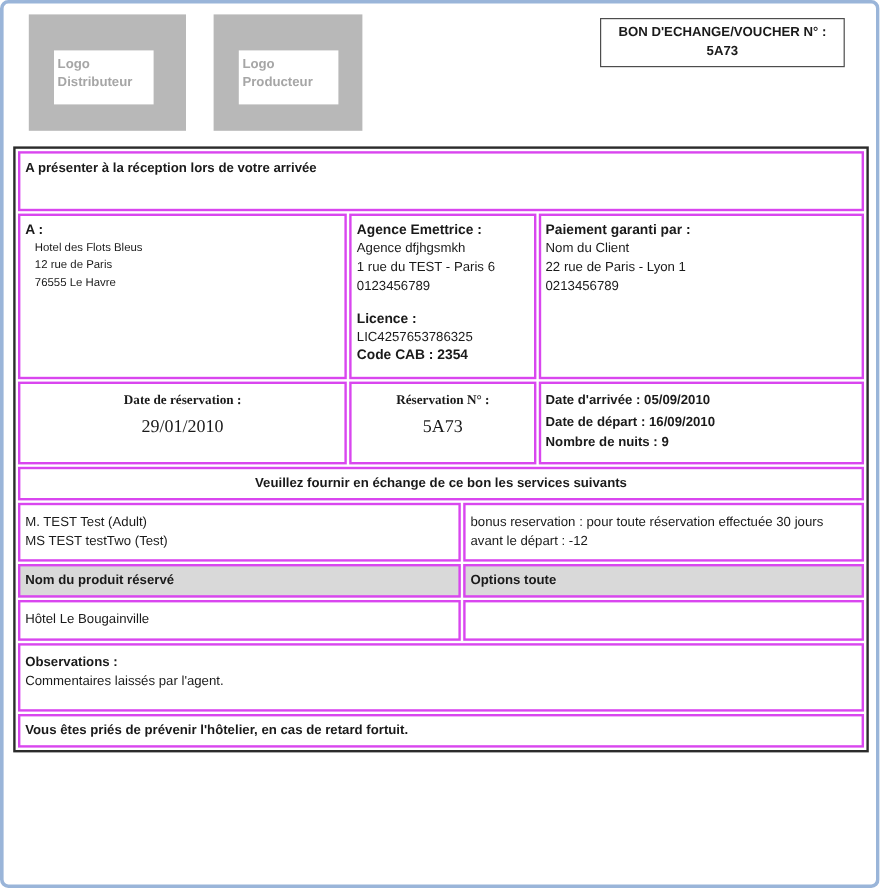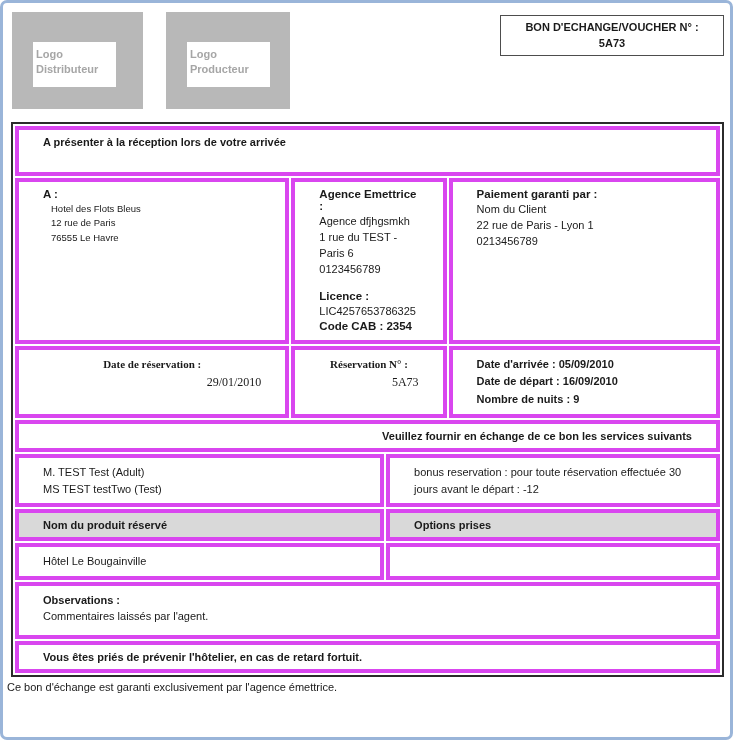--- a/index.html
+++ b/index.html
@@ -15,61 +15,62 @@
     border: 3px solid #9ab5d9;
     border-radius: 7px;
     background: #fff;
     overflow: hidden;
   }
   
   .logo-box {
     position: absolute;
     width: 131px; height: 97px;
     background: #b8b8b8;
+    margin-left: 12px;
   }
   .logo-box.distributor { left: 9px; top: 9px; }
   .logo-box.producer { left: 163px; top: 9px; width: 124px; }
   .logo-inner {
     position: absolute;
     left: 21px; top: 30px;
     width: 83px; height: 45px;
     background: #fff;
     color: #a6a6a6;
     font-weight: bold;
     font-size: 11px;
     line-height: 1.35;
     padding: 5px 2px 0 3px;
   }
   .voucher-no {
     position: absolute;
     left: 497px; top: 12px;
-    width: 224px; height: 41px;
+    width: 204px; height: 41px;
     border: 1px solid #4d4d4d;
     display: flex; flex-direction: column; justify-content: center;
     text-align: center;
     font-weight: bold;
     font-size: 11px;
     line-height: 1.45;
   }
   
   table.voucher {
     position: absolute;
     left: 8px; top: 119px;
     width: 713px;
     border-collapse: separate;
     border-spacing: 2px;
     border: 2px solid #2b2b2b;
     table-layout: fixed;
     background: #fff;
   }
   table.voucher td {
-    border: 4px solid #d946ef;
+    border: 2px solid #d946ef;
     vertical-align: top;
     font-size: 11px;
-    padding: 6px 24px;
+    padding: 6px 4px;
   }
   td.presentation {
     height: 50px;
     font-weight: bold;
     font-size: 12.5px;
     vertical-align: middle;
     padding-left: 12px;
   }
   td.block { height: 138px; padding: 10px 8px 8px 10px; }
   .blk-label { font-weight: bold; font-size: 11.5px; margin-bottom: 2px; }
@@ -77,26 +78,26 @@
   .addr-lines { margin-left: 8px; }
   .addr-line { font-size: 9.5px; line-height: 1.5; letter-spacing: 0; }
   .spacer { height: 12px; }
   td.center-cell {
     height: 56px;
     text-align: center;
     vertical-align: middle;
     font-family: Liberation Serif, serif;
   }
   .cc-label { font-weight: bold; font-size: 11px; line-height: 1.6; }
-  .cc-value { font-size: 12px; line-height: 1.6; text-align: right; }
+  .cc-value { font-size: 15px; line-height: 1.6; }
   td.dates-cell { vertical-align: middle; }
   .date-line { font-weight: bold; font-size: 11px; line-height: 1.6; }
   td.services {
     height: 22px;
-    text-align: right;
+    text-align: center;
     vertical-align: middle;
     font-weight: bold;
     font-size: 11px;
   }
   td.gray-hd {
     background: #d9d9d9;
     font-weight: bold;
     font-size: 11px;
     padding: 2px 5px;
     height: 16px;
@@ -203,21 +204,21 @@
         <div class="line">M. TEST Test (Adult)</div>
         <div class="line">MS TEST testTwo (Test)</div>
       </td>
       <td class="content-cell rooms-cell" colspan="2">
         <div class="line">bonus reservation : pour toute réservation effectuée 30 jours avant le départ : -12</div>
       </td>
     </tr>
 
     <tr>
       <td class="gray-hd" colspan="2">Nom du produit réservé</td>
-      <td class="gray-hd" colspan="2">Options prises</td>
+      <td class="gray-hd" colspan="2">Options toute</td>
     </tr>
 
     <tr>
       <td class="product-cell" colspan="2">
         <div class="line">Hôtel Le Bougainville</div>
       </td>
       <td class="options-cell" colspan="2"></td>
     </tr>
 
     <tr>
@@ -226,15 +227,14 @@
         <div class="line">Commentaires laissés par l'agent.</div>
       </td>
     </tr>
 
     <tr>
       <td class="late-cell" colspan="4">Vous êtes priés de prévenir l'hôtelier, en cas de retard fortuit.</td>
     </tr>
   </tbody>
     </table>
 
-  <div class="footer-note">Ce bon d'échange est garanti exclusivement par l'agence émettrice.</div>
 
 </div>
 
 </body></html>

